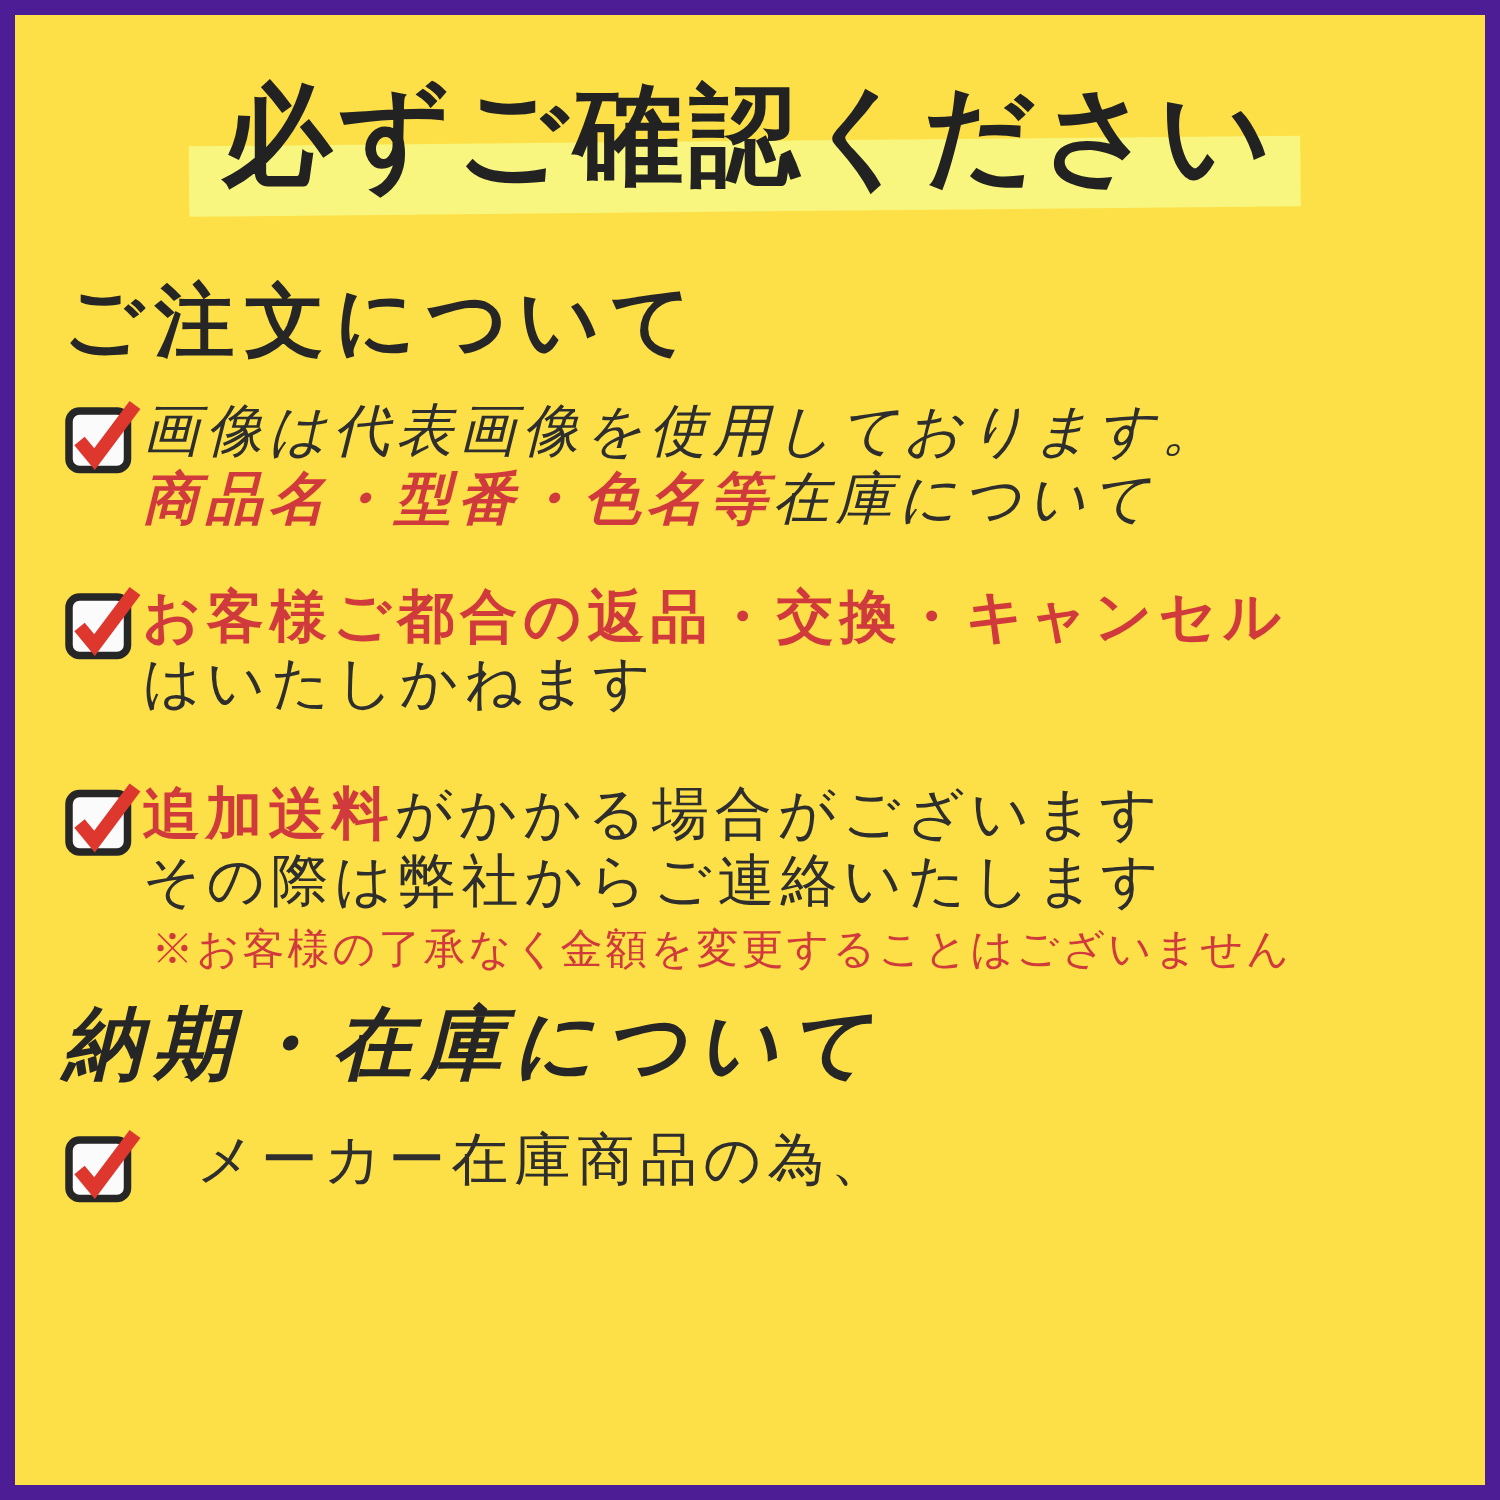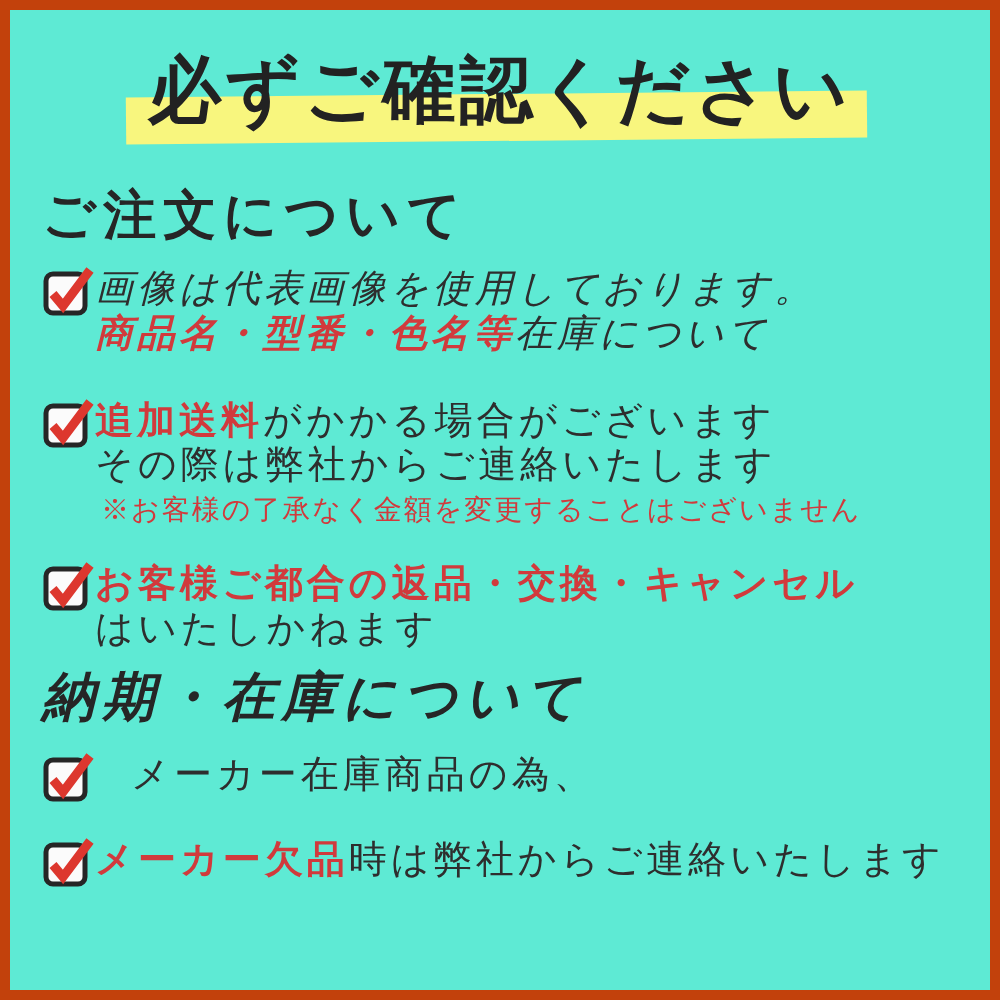--- a/index.html
+++ b/index.html
@@ -1,21 +1,21 @@
 <!DOCTYPE html>
 <html lang="ja"><head>
 <meta charset="utf-8">
 <style>
   html,body{margin:0;padding:0;background:#fff;}
   .frame{
     position:relative;
     width:1000px;height:1000px;
     box-sizing:border-box;
-    border:10px solid #c2410c;
-    background:#5eead4;
+    border:10px solid #4c1d95;
+    background:#fde047;
     overflow:hidden;
     font-family:"Liberation Serif","DejaVu Serif",serif;
     color:#2e2e2e;
   }
   
   .title-wrap{
     position:relative;
     width:fit-content;
     margin:44px auto 0;
   }
@@ -87,59 +87,50 @@
       <svg class="cb" viewBox="0 0 52 54" aria-hidden="true">
         <rect x="4" y="11" width="39" height="39" rx="7" fill="#fbfbfb" stroke="#262626" stroke-width="5"></rect>
         <path d="M11 31 L21 43 L48 7" fill="none" stroke="#dd372e" stroke-width="9" stroke-linecap="butt" stroke-linejoin="miter"></path>
       </svg>
       <div class="item-text">
         <div class="line"><span>画像は代表画像を使用しております。</span></div>
         <div class="line"><span class="red">商品名・型番・色名等</span><span>在庫について</span></div>
       </div>
     </div>
 
+    <div class="item mt-b">
+      <svg class="cb" viewBox="0 0 52 54" aria-hidden="true">
+        <rect x="4" y="11" width="39" height="39" rx="7" fill="#fbfbfb" stroke="#262626" stroke-width="5"></rect>
+        <path d="M11 31 L21 43 L48 7" fill="none" stroke="#dd372e" stroke-width="9" stroke-linecap="butt" stroke-linejoin="miter"></path>
+      </svg>
+      <div class="item-text">
+        <div class="line"><span class="red">お客様ご都合の返品・交換・キャンセル</span></div>
+        <div class="line"><span>はいたしかねます</span></div>
+      </div>
+    </div>
+
     <div class="item mt-c">
       <svg class="cb" viewBox="0 0 52 54" aria-hidden="true">
         <rect x="4" y="11" width="39" height="39" rx="7" fill="#fbfbfb" stroke="#262626" stroke-width="5"></rect>
         <path d="M11 31 L21 43 L48 7" fill="none" stroke="#dd372e" stroke-width="9" stroke-linecap="butt" stroke-linejoin="miter"></path>
       </svg>
       <div class="item-text">
         <div class="line"><span class="red">追加送料</span><span>がかかる場合がございます</span></div>
         <div class="line"><span>その際は弊社からご連絡いたします</span></div>
         <div class="note">※お客様の了承なく金額を変更することはございません</div>
-      </div>
-    </div>
-
-    <div class="item mt-b">
-      <svg class="cb" viewBox="0 0 52 54" aria-hidden="true">
-        <rect x="4" y="11" width="39" height="39" rx="7" fill="#fbfbfb" stroke="#262626" stroke-width="5"></rect>
-        <path d="M11 31 L21 43 L48 7" fill="none" stroke="#dd372e" stroke-width="9" stroke-linecap="butt" stroke-linejoin="miter"></path>
-      </svg>
-      <div class="item-text">
-        <div class="line"><span class="red">お客様ご都合の返品・交換・キャンセル</span></div>
-        <div class="line"><span>はいたしかねます</span></div>
       </div>
     </div>
 
     <div class="section-heading h-stock">納期・在庫について</div>
 
     <div class="item mt-d">
       <svg class="cb" viewBox="0 0 52 54" aria-hidden="true">
         <rect x="4" y="11" width="39" height="39" rx="7" fill="#fbfbfb" stroke="#262626" stroke-width="5"></rect>
         <path d="M11 31 L21 43 L48 7" fill="none" stroke="#dd372e" stroke-width="9" stroke-linecap="butt" stroke-linejoin="miter"></path>
       </svg>
       <div class="item-text">
         <div class="line"><span>メーカー在庫商品の為、</span></div>
       </div>
     </div>
 
-    <div class="item mt-e">
-      <svg class="cb" viewBox="0 0 52 54" aria-hidden="true">
-        <rect x="4" y="11" width="39" height="39" rx="7" fill="#fbfbfb" stroke="#262626" stroke-width="5"></rect>
-        <path d="M11 31 L21 43 L48 7" fill="none" stroke="#dd372e" stroke-width="9" stroke-linecap="butt" stroke-linejoin="miter"></path>
-      </svg>
-      <div class="item-text">
-        <div class="line"><span class="red">メーカー欠品</span><span>時は弊社からご連絡いたします</span></div>
-      </div>
-    </div>
 
   </div>
 </div>
 
 </body></html>

